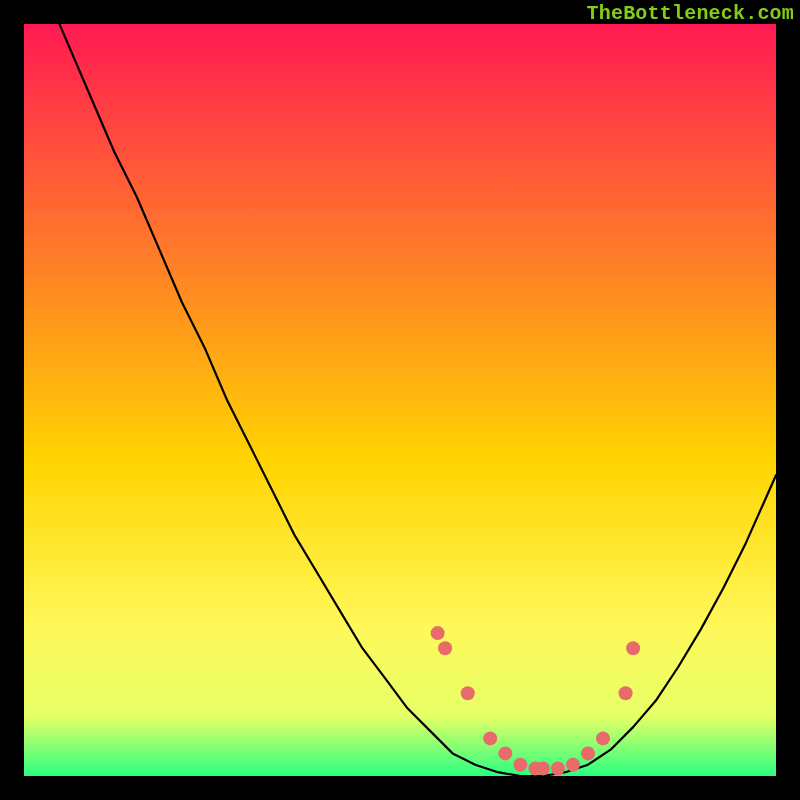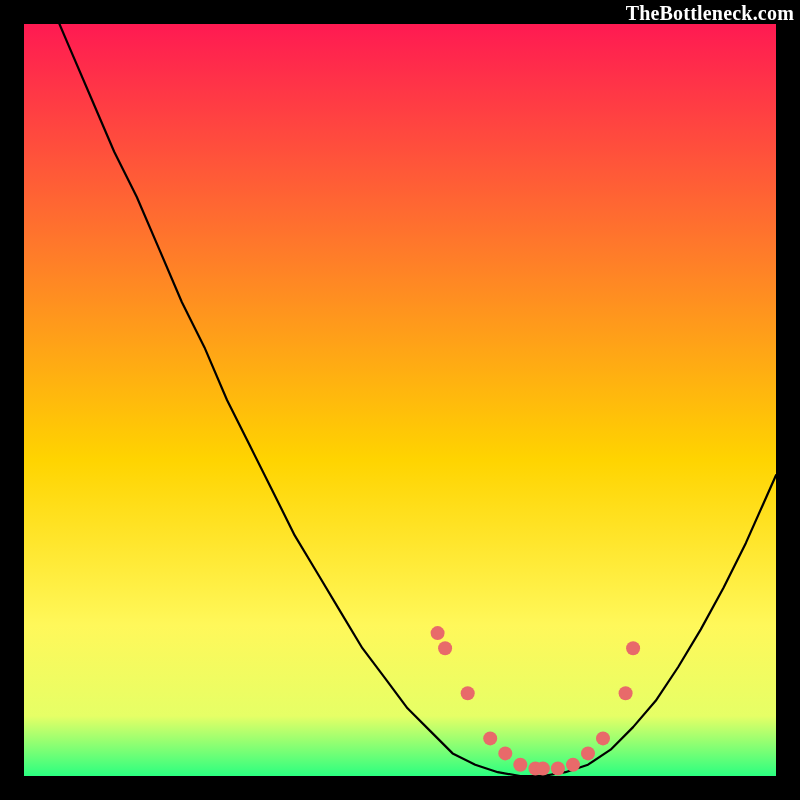--- a/index.html
+++ b/index.html
@@ -22,24 +22,24 @@
     position: absolute;
     left: 0;
     top: 0;
     width: 752px;
     height: 752px;
   }
   .attribution {
     position: absolute;
     top: 2px;
     right: 6px;
-    font-family: Liberation Serif, serif;
+    font-family: Liberation Mono, monospace;
     font-size: 20px;
     font-weight: 600;
-    color: #ffffff;
+    color: #84cc16;
     letter-spacing: 0.2px;
   }
 </style>
 </head>
 <body>
 
 <div class="attribution">TheBottleneck.com</div>
 
 <div class="frame">
   <svg class="plot-area" viewBox="0 0 752 752" preserveAspectRatio="none">

